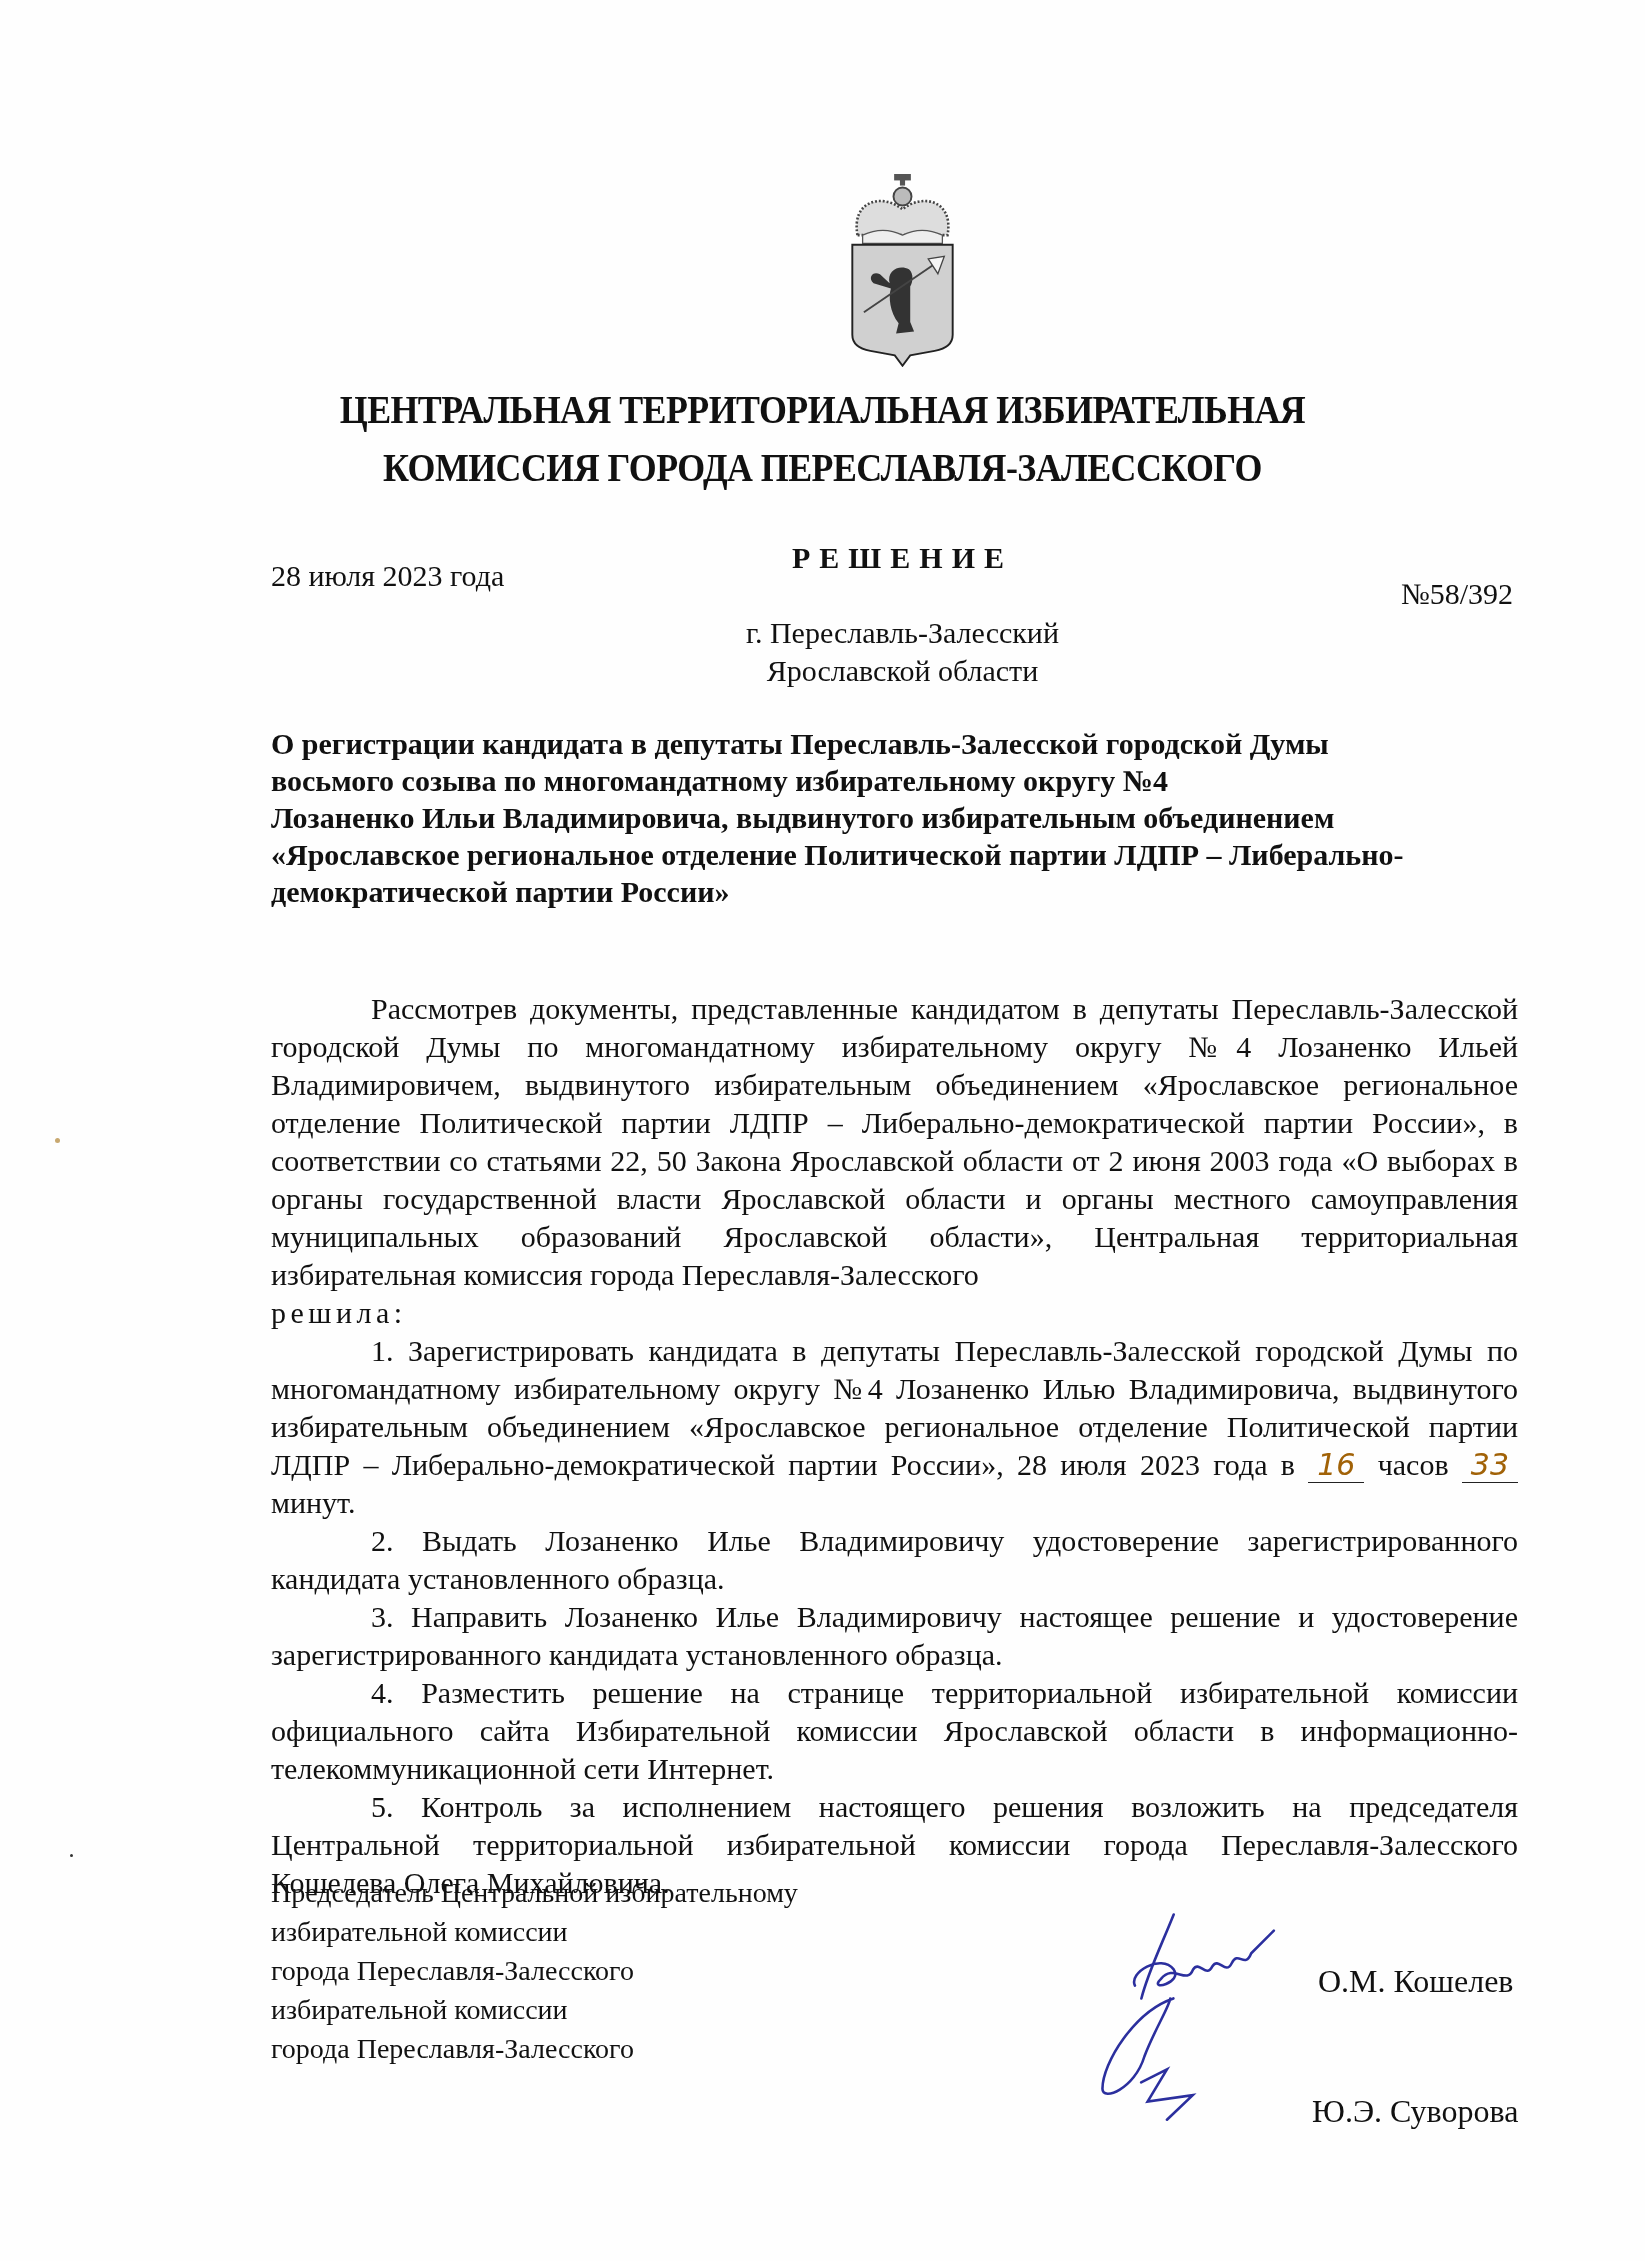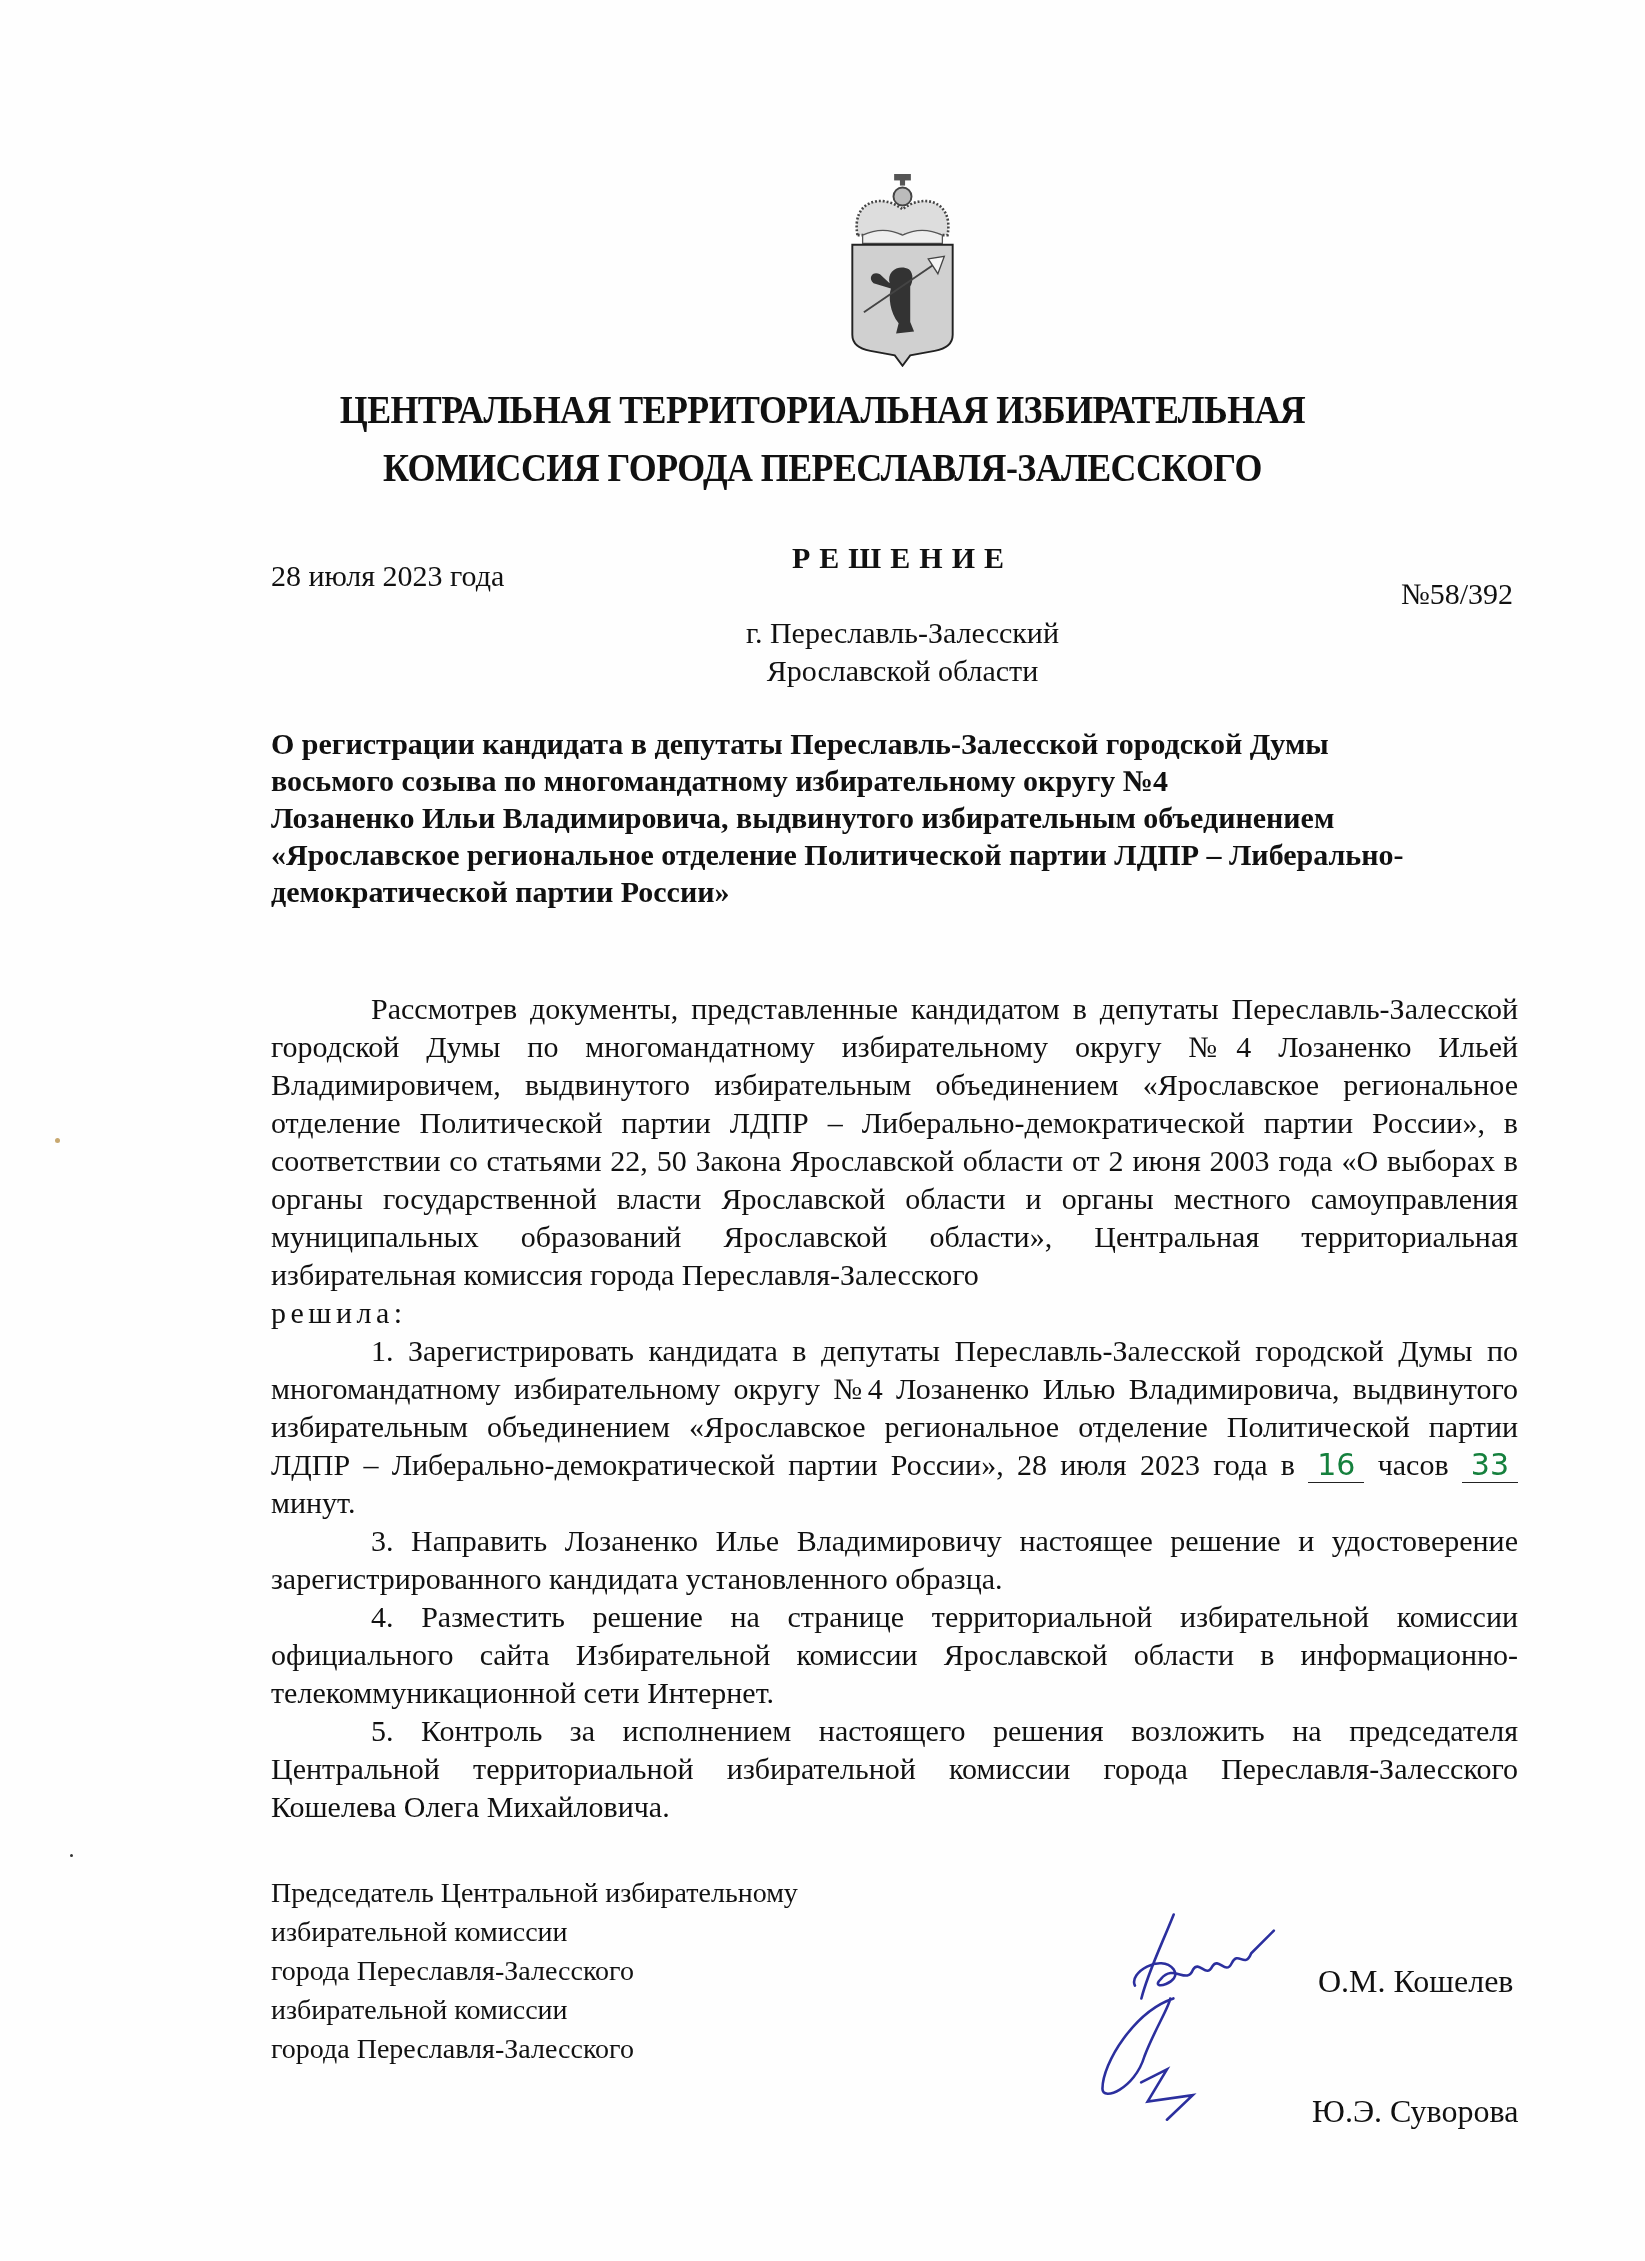--- a/index.html
+++ b/index.html
@@ -18,21 +18,21 @@
   .place { position:absolute; left:0; width:1805px; text-align:center; font-size:30px; }
   .place1 { top:616px; }
   .place2 { top:654px; }
   .title { position:absolute; left:271px; width:1247px; top:725px; text-align:left;
            font-weight:bold; font-size:30px; line-height:37px; }
   .body { position:absolute; left:271px; width:1247px; font-size:30px; line-height:38px;
           text-align:justify;margin-top:44px; }
   .p { margin:0; text-indent:100px; }
   .p.nb { text-indent:0; }
   .spaced { letter-spacing:4.5px; }
-  .hand { color:#15803d; font-family:"DejaVu Sans", sans-serif; 
+  .hand { color:#a16207; font-family:"DejaVu Sans", sans-serif; font-style:italic;
           border-bottom:1.3px solid #222; padding:0 9px; }
   .signer { position:absolute; left:271px; top:1873px; font-size:28px; line-height:39px; }
   .sigline { position:absolute; font-size:32px; }
   .sig1 { left:1318px; top:1963px; }
   .sig2 { left:1312px; top:2093px; }
   .sigsvg { position:absolute; }
   .dot { position:absolute; border-radius:50%; background:#c8a870; }
 </style>
 </head>
 <body>
@@ -65,20 +65,21 @@
     <div>восьмого созыва по многомандатному избирательному округу №4</div>
     <div>Лозаненко Ильи Владимировича, выдвинутого избирательным объединением</div>
     <div>«Ярославское региональное отделение Политической партии ЛДПР – Либерально-</div>
     <div>демократической партии России»</div>
   </div>
 
   <div class="body" style="top:946px;">
     <p class="p">Рассмотрев документы, представленные кандидатом в депутаты Переславль-Залесской городской Думы  по многомандатному избирательному округу №4  Лозаненко Ильей Владимировичем, выдвинутого избирательным объединением «Ярославское региональное отделение Политической партии ЛДПР – Либерально-демократической партии России», в соответствии со статьями 22, 50 Закона Ярославской области от 2 июня 2003 года «О выборах в органы государственной власти Ярославской области и органы местного самоуправления муниципальных образований Ярославской области», Центральная территориальная избирательная комиссия города Переславля-Залесского</p>
     <p class="p nb spaced">решила:</p>
     <p class="p"><span>1. Зарегистрировать кандидата в депутаты Переславль-Залесской городской Думы по многомандатному избирательному округу №4 Лозаненко Илью Владимировича, выдвинутого избирательным объединением «Ярославское региональное отделение Политической партии ЛДПР – Либерально-демократической партии России», 28 июля 2023 года  в</span> <span class="hand">16</span> <span>часов</span> <span class="hand">33</span> <span>минут.</span></p>
+    <p class="p">2. Выдать Лозаненко Илье Владимировичу  удостоверение зарегистрированного кандидата установленного образца.</p>
     <p class="p">3. Направить Лозаненко Илье Владимировичу  настоящее решение и удостоверение зарегистрированного кандидата установленного образца.</p>
     <p class="p">4. Разместить решение на странице территориальной избирательной комиссии официального сайта Избирательной комиссии Ярославской области в информационно-телекоммуникационной сети Интернет.</p>
     <p class="p">5. Контроль за исполнением настоящего решения возложить на председателя Центральной территориальной избирательной комиссии города Переславля-Залесского Кошелева Олега Михайловича.</p>
   </div>
 
   <div class="signer">
     <div>Председатель Центральной избирательному</div>
     <div>избирательной комиссии</div>
     <div>города Переславля-Залесского</div>
     <div>избирательной комиссии</div>

